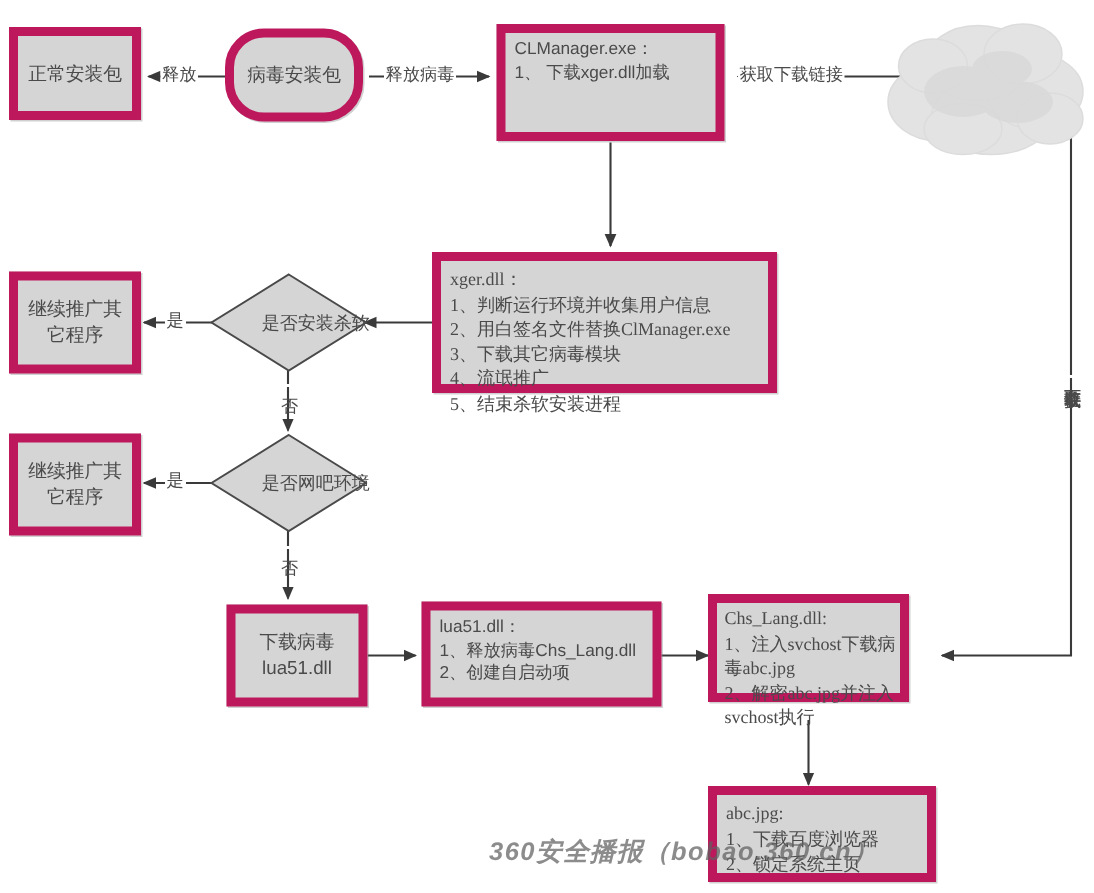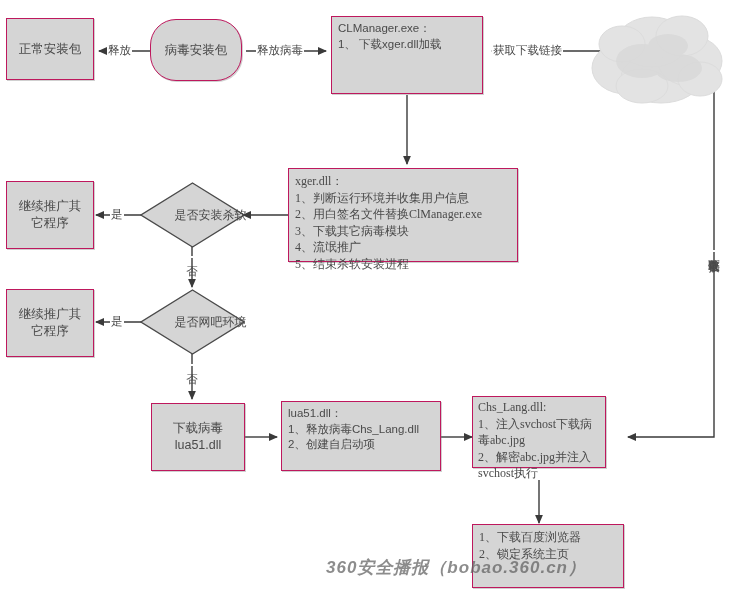--- a/index.html
+++ b/index.html
@@ -6,21 +6,21 @@
   body{
     width:729px;height:595px;position:relative;overflow:hidden;
     font-family:"Liberation Sans","DejaVu Sans",sans-serif;
     color:#3a3a3a;
   }
   #canvas{position:absolute;left:0;top:0;width:729px;height:595px;}
   .lines{position:absolute;left:0;top:0;width:729px;height:595px;pointer-events:none;}
 
   .node{
     position:absolute;box-sizing:border-box;
-    background:#d5d5d5;border:1px solid #be185d;
+    background:#d5d5d5;border:6px solid #be185d;
     color:#4a4a4a;
     box-shadow:1px 1px 0 rgba(120,120,120,.35);
   }
   .node.center{
     display:flex;align-items:center;justify-content:center;text-align:center;
     font-size:12.5px;line-height:17px;
   }
   .node.listbox{
     padding:4px 5px 0 6px;
     font-size:11.5px;line-height:15.5px;text-align:left;
@@ -172,20 +172,21 @@
 
   <div class="node listbox mono-ish" style="left:472px;top:396px;width:134px;height:72px;font-size:12px;line-height:16.5px;padding:2px 4px 0 5px;">
     <div class="li">Chs_Lang.dll:</div>
     <div class="li">1、注入svchost下载病</div>
     <div class="li">毒abc.jpg</div>
     <div class="li">2、解密abc.jpg并注入</div>
     <div class="li">svchost执行</div>
   </div>
 
   <div class="node listbox mono-ish" style="left:472px;top:524px;width:152px;height:64px;font-size:12px;line-height:17px;padding:4px 4px 0 6px;">
+    <div class="li">abc.jpg:</div>
     <div class="li">1、下载百度浏览器</div>
     <div class="li">2、锁定系统主页</div>
   </div>
 
   <div class="edge-label" style="left:107px;top:44px;">释放</div>
 
   <div class="edge-label" style="left:256px;top:44px;">释放病毒</div>
 
   <div class="edge-label" style="left:492px;top:44px;font-family:Liberation Serif, serif;">获取下载链接</div>
 

